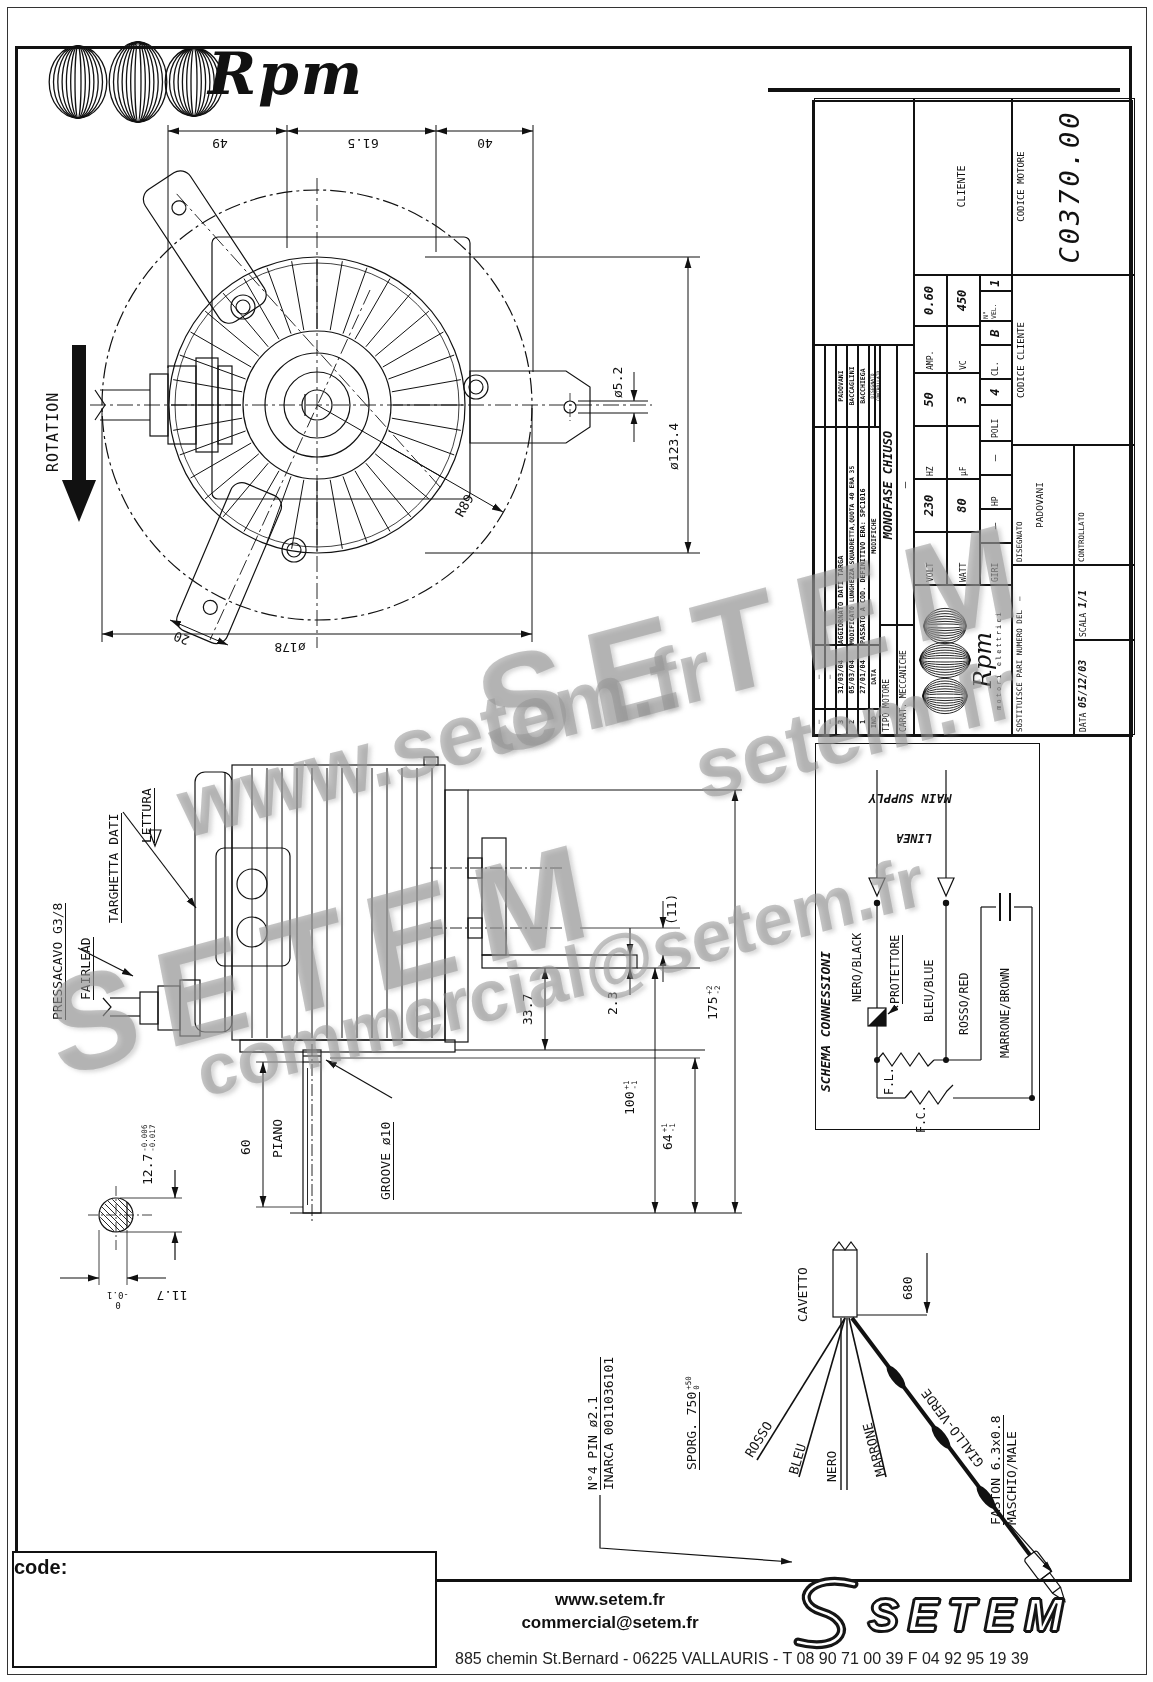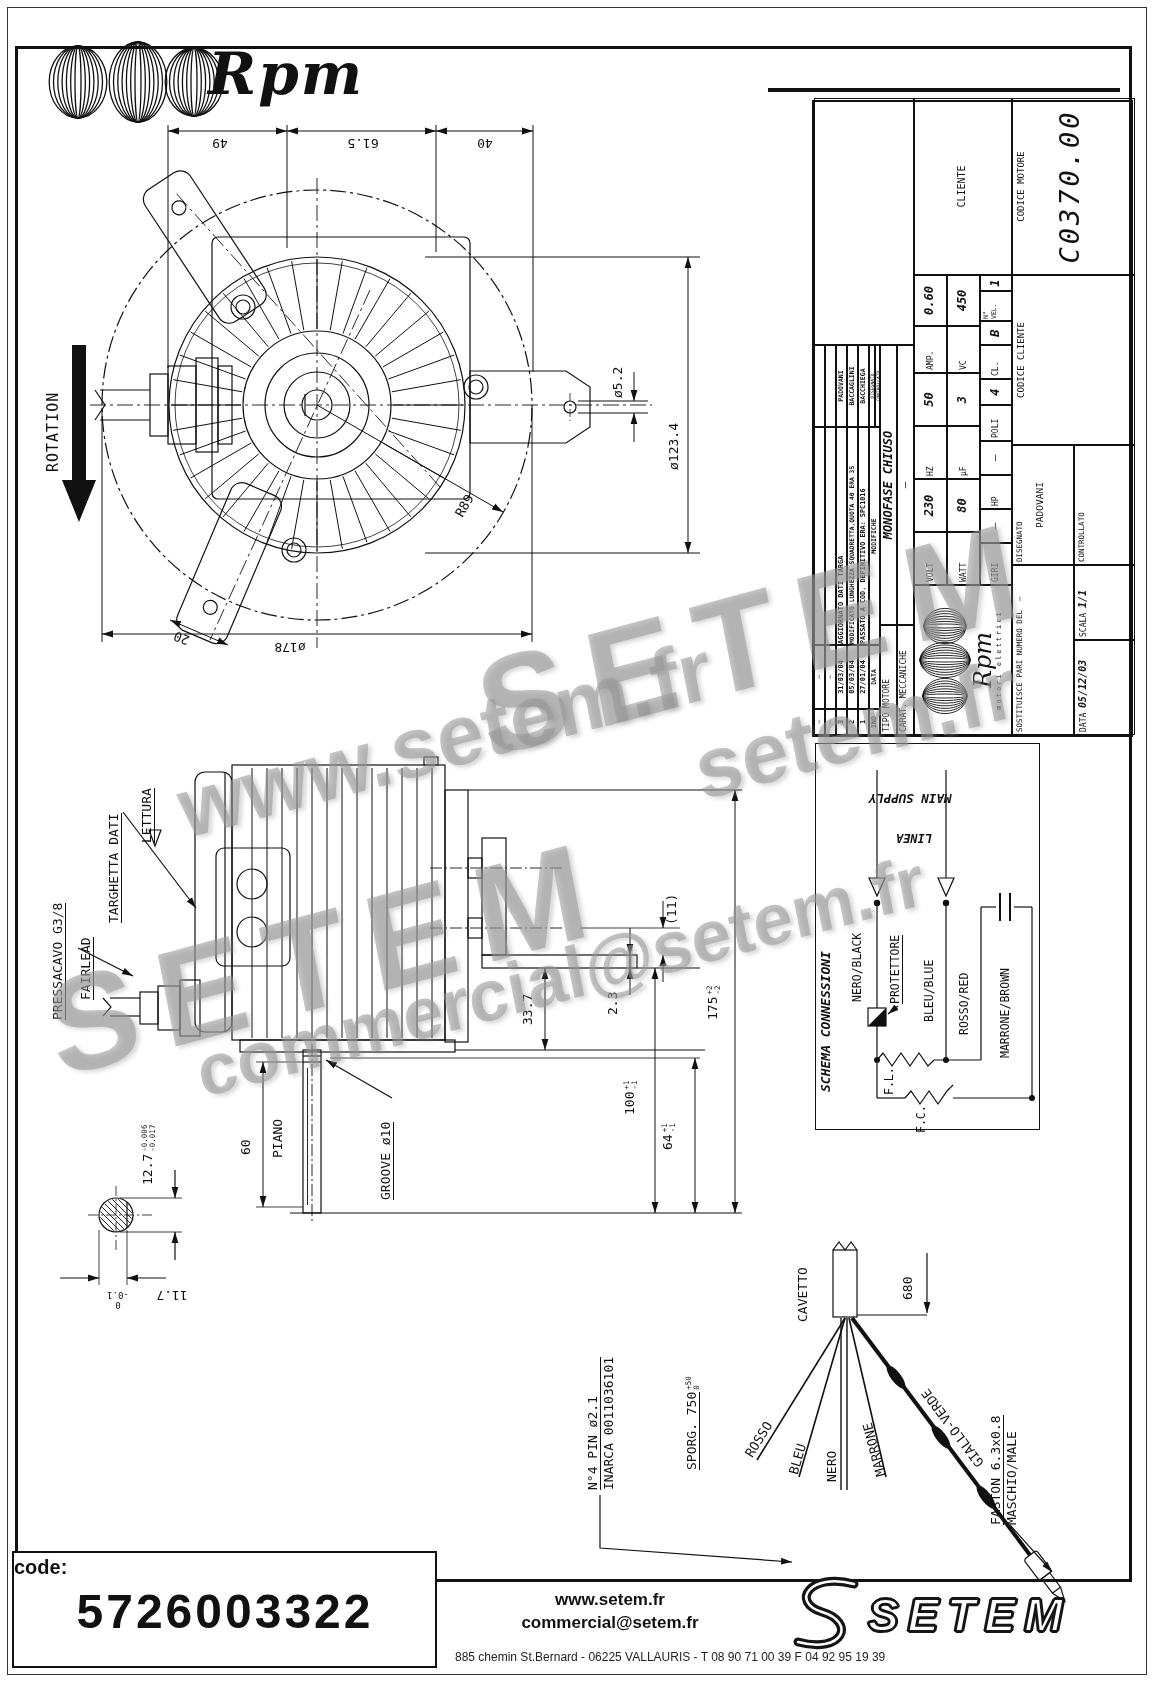--- a/index.html
+++ b/index.html
@@ -38,21 +38,21 @@
   .wm{position:absolute;color:rgba(150,150,150,0.55);font-weight:bold;z-index:6;pointer-events:none;
       font-family:"Liberation Sans",sans-serif;text-shadow:3px 3px 4px rgba(140,140,140,0.35);
       white-space:nowrap;}
   
   #code-box{left:12px;top:1551px;width:425px;height:117px;border:2px solid #111;box-sizing:border-box;background:#fff;z-index:7;}
   #code-label{left:14px;top:1556px;font-size:20px;font-weight:bold;z-index:8;}
   #code-value{left:30px;top:1584px;width:390px;text-align:center;font-size:48px;font-weight:bold;
       letter-spacing:3px;z-index:8;font-family:"Liberation Sans",sans-serif;}
   #foot-web{left:470px;top:1590px;width:280px;text-align:center;font-size:17px;font-weight:bold;}
   #foot-mail{left:470px;top:1613px;width:280px;text-align:center;font-size:17px;font-weight:bold;}
-  #foot-addr{left:455px;top:1650px;width:600px;font-size:12px;color:#222;white-space:nowrap;}
+  #foot-addr{left:455px;top:1650px;width:600px;font-size:16px;color:#222;white-space:nowrap;}
   #setem-word{left:868px;top:1588px;font-size:46px;font-weight:bold;font-style:italic;letter-spacing:9px;
       color:#fff;-webkit-text-stroke:2px #151515;
       text-shadow:-2px 0 #151515,2px 0 #151515,0 -2px #151515,0 2px #151515,-1px -1px #151515,1px 1px #151515,-1px 1px #151515,1px -1px #151515;}
   svg{position:absolute;left:0;top:0;z-index:2;}
   .lbl{z-index:3;}
 </style>
 </head>
 <body>
 
 <div id="page">
@@ -578,18 +578,17 @@
   </div>
 
   <div class="wm" style="left:170px;top:690px;font-size:85px;transform:rotate(-15deg) skewX(-4deg);">www.setem.fr</div>
   <div class="wm" style="left:470px;top:560px;font-size:135px;letter-spacing:22px;transform:rotate(-15deg) skewX(-4deg);">SETEM</div>
   <div class="wm" style="left:40px;top:880px;font-size:135px;letter-spacing:22px;transform:rotate(-15deg) skewX(-4deg);">SETEM</div>
   <div class="wm" style="left:185px;top:935px;font-size:72px;transform:rotate(-15deg) skewX(-4deg);">commercial@setem.fr</div>
   <div class="wm" style="left:690px;top:680px;font-size:85px;transform:rotate(-15deg) skewX(-4deg);">setem.fr</div>
 
   <div class="abs" id="code-box"></div>
   <div class="abs" id="code-label">code:</div>
-  <div class="abs" id="code-value">5726003322</div>
   <div class="abs" id="foot-web">www.setem.fr</div>
   <div class="abs" id="foot-mail">commercial@setem.fr</div>
   <div class="abs" id="setem-word">SETEM</div>
   <div class="abs" id="foot-addr">885 chemin St.Bernard  -  06225 VALLAURIS  -  T 08 90 71 00 39  F 04 92 95 19 39</div>
 </div>
 
 </body></html>

